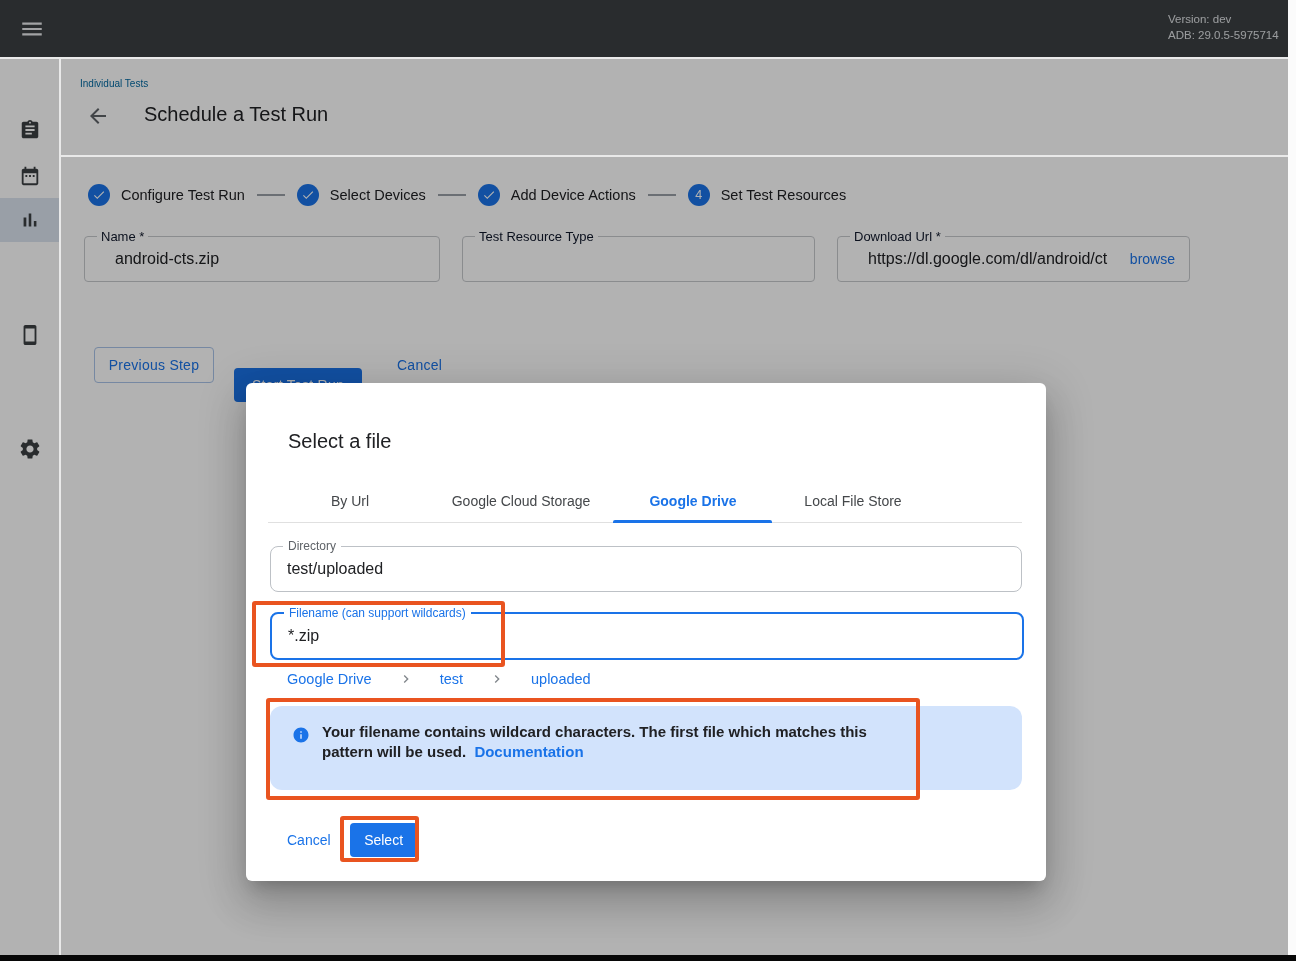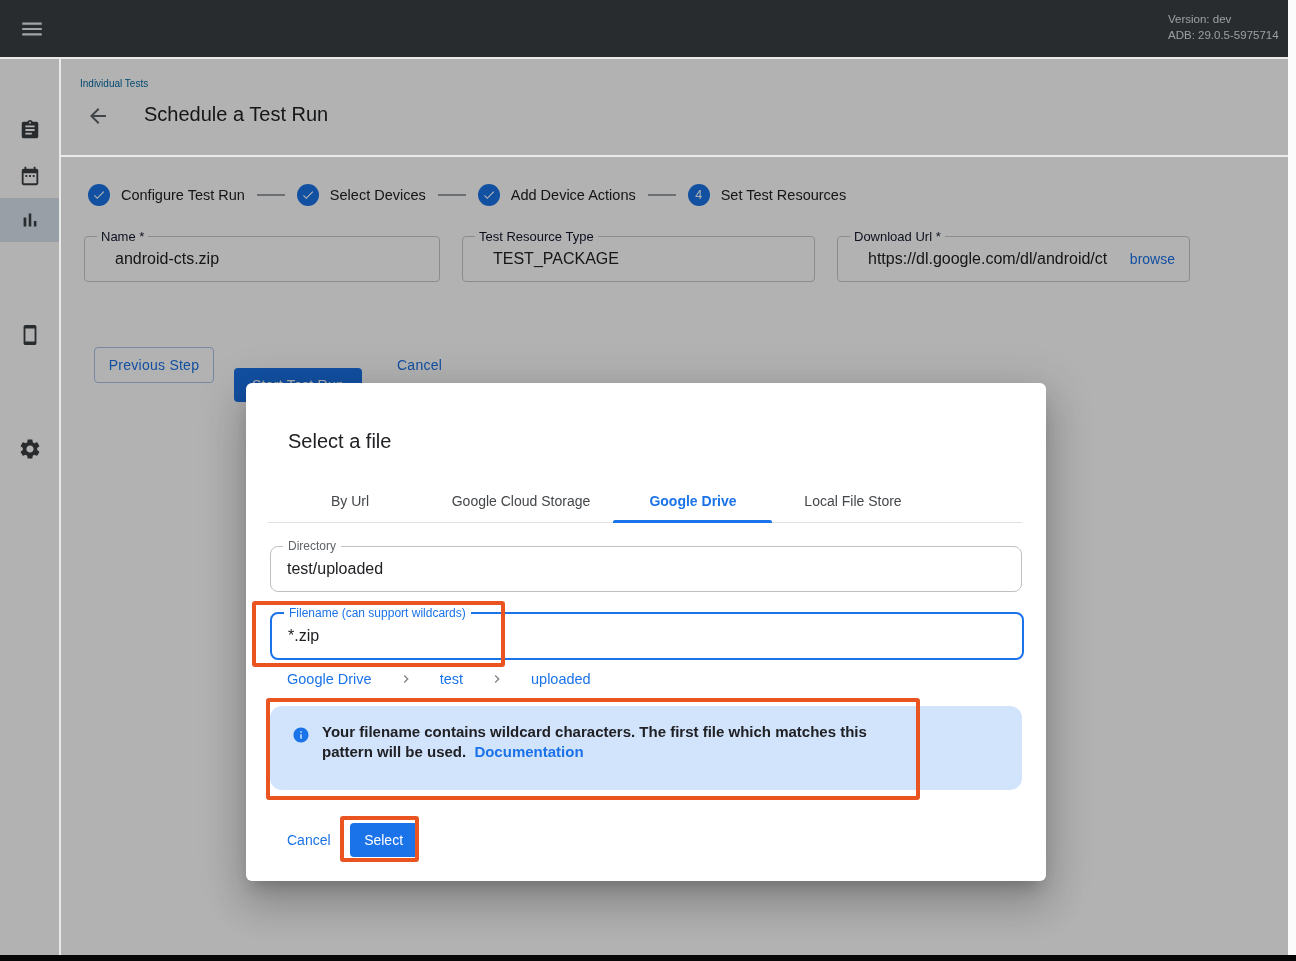--- a/index.html
+++ b/index.html
@@ -188,21 +188,20 @@
       </div>
     </div>
 
     <div class="fields-row">
       <div class="ffield w1">
         <span class="flabel">Name *</span>
         <span class="fvalue">android-cts.zip</span>
       </div>
       <div class="ffield w2">
         <span class="flabel">Test Resource Type</span>
-        <span class="fvalue">TEST_PACKAGE</span>
       </div>
       <div class="ffield w3">
         <span class="flabel">Download Url *</span>
         <span class="fvalue with-action">https://dl.google.com/dl/android/ct</span>
         <span class="browse">browse</span>
       </div>
     </div>
 
     <div class="actions-row">
       <div class="btn btn-outline">Previous Step</div>

